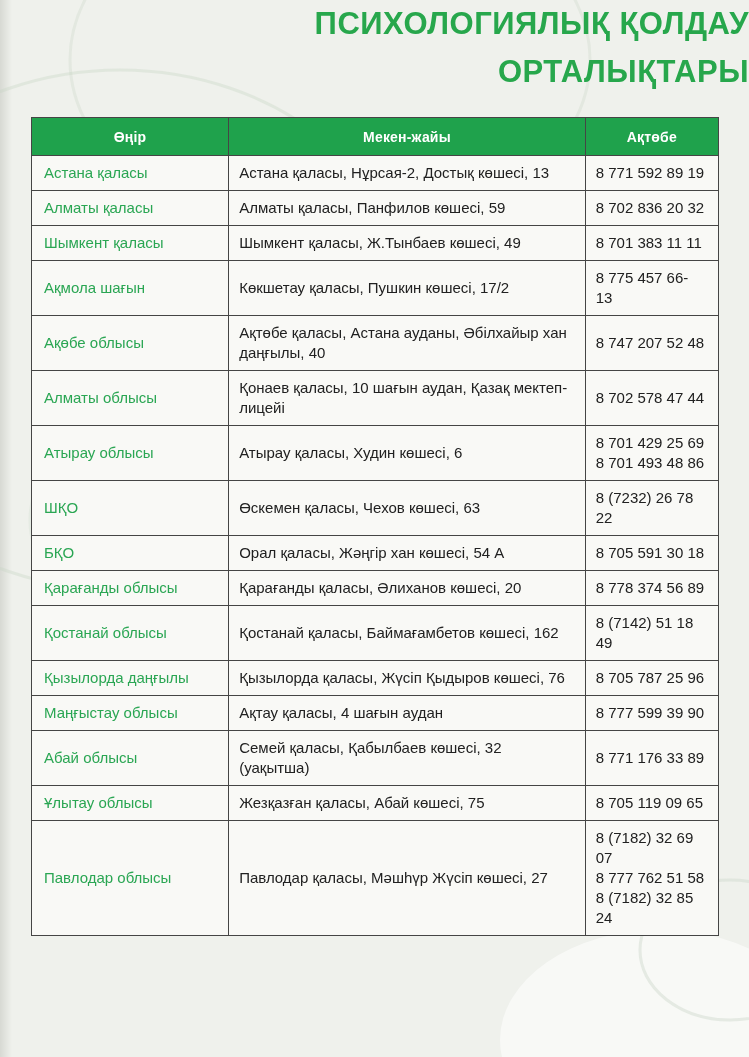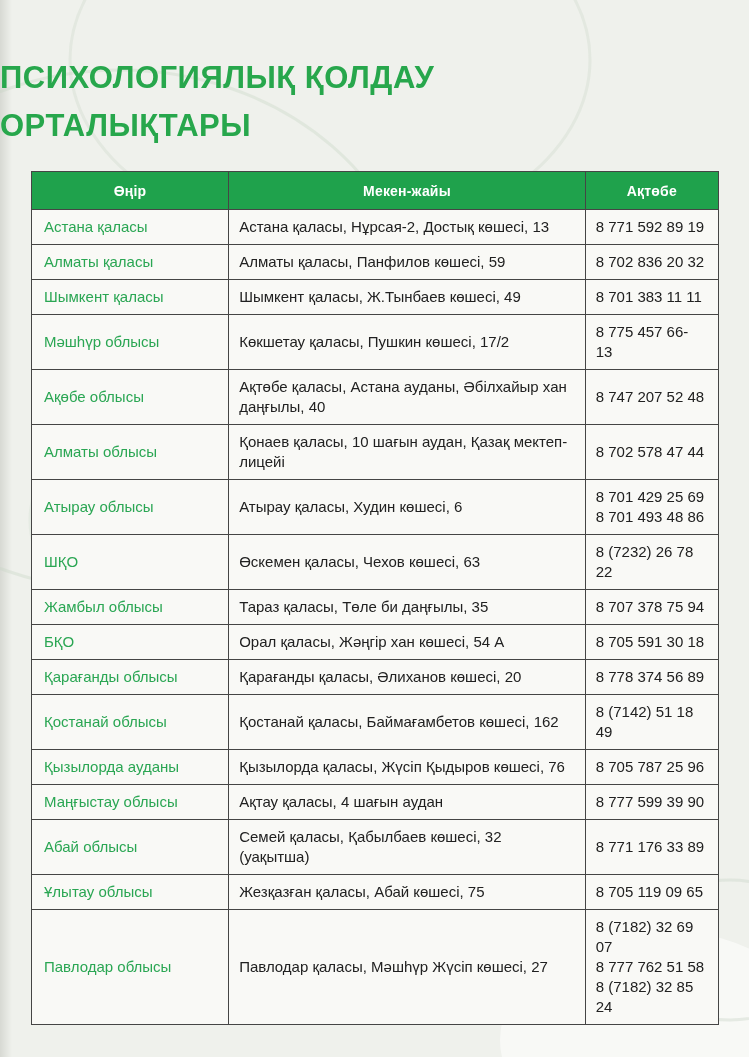--- a/index.html
+++ b/index.html
@@ -22,22 +22,21 @@
   
   .edge-strip{
     position:absolute;left:0;top:0;bottom:0;width:12px;
     background:linear-gradient(90deg,#d7d9d3 0%,rgba(215,217,211,0) 100%);
     z-index:0;
   }
   
   .watermark{position:absolute;inset:0;z-index:0;pointer-events:none;}
   .title-wrap{
     position:relative;z-index:2;
-    padding-top:54px;
-    text-align:left;
+    text-align:right;
   }
   .title{
     color:var(--brand-green);
     font-size:31px;
     font-weight:700;
     letter-spacing:.5px;
     line-height:1.55;
     white-space:pre-line;
   }
   .table-wrap{
@@ -124,21 +123,21 @@
     <td class="region"><span>Алматы қаласы</span></td>
     <td class="address"><span>Алматы қаласы, Панфилов көшесі, 59</span></td>
     <td class="phone"><span>8 702 836 20 32</span></td>
   </tr>
         <tr>
     <td class="region"><span>Шымкент қаласы</span></td>
     <td class="address"><span>Шымкент қаласы, Ж.Тынбаев көшесі, 49</span></td>
     <td class="phone"><span>8 701 383 11 11</span></td>
   </tr>
         <tr>
-    <td class="region"><span>Мәшһүр облысы</span></td>
+    <td class="region"><span>Ақмола шағын</span></td>
     <td class="address"><span>Көкшетау қаласы, Пушкин көшесі, 17/2</span></td>
     <td class="phone"><span>8 775 457 66- 13</span></td>
   </tr>
         <tr>
     <td class="region"><span>Ақөбе облысы</span></td>
     <td class="address"><span>Ақтөбе қаласы, Астана ауданы, Әбілхайыр хан даңғылы, 40</span></td>
     <td class="phone"><span>8 747 207 52 48</span></td>
   </tr>
         <tr>
     <td class="region"><span>Алматы облысы</span></td>
@@ -150,41 +149,36 @@
     <td class="address"><span>Атырау қаласы, Худин көшесі, 6</span></td>
     <td class="phone"><span>8 701 429 25 69
 8 701 493 48 86</span></td>
   </tr>
         <tr>
     <td class="region"><span>ШҚО</span></td>
     <td class="address"><span>Өскемен қаласы, Чехов көшесі, 63</span></td>
     <td class="phone"><span>8 (7232) 26 78 22</span></td>
   </tr>
         <tr>
-    <td class="region"><span>Жамбыл облысы</span></td>
-    <td class="address"><span>Тараз қаласы, Төле би даңғылы, 35</span></td>
-    <td class="phone"><span>8 707 378 75 94</span></td>
-  </tr>
-        <tr>
     <td class="region"><span>БҚО</span></td>
     <td class="address"><span>Орал қаласы, Жәңгір хан көшесі, 54 А</span></td>
     <td class="phone"><span>8 705 591 30 18</span></td>
   </tr>
         <tr>
     <td class="region"><span>Қарағанды облысы</span></td>
     <td class="address"><span>Қарағанды қаласы, Әлиханов көшесі, 20</span></td>
     <td class="phone"><span>8 778 374 56 89</span></td>
   </tr>
         <tr>
     <td class="region"><span>Қостанай облысы</span></td>
     <td class="address"><span>Қостанай қаласы, Баймағамбетов көшесі, 162</span></td>
     <td class="phone"><span>8 (7142) 51 18 49</span></td>
   </tr>
         <tr>
-    <td class="region"><span>Қызылорда ауданы</span></td>
+    <td class="region"><span>Қызылорда даңғылы</span></td>
     <td class="address"><span>Қызылорда қаласы, Жүсіп Қыдыров көшесі, 76</span></td>
     <td class="phone"><span>8 705 787 25 96</span></td>
   </tr>
         <tr>
     <td class="region"><span>Маңғыстау облысы</span></td>
     <td class="address"><span>Ақтау қаласы, 4 шағын аудан</span></td>
     <td class="phone"><span>8 777 599 39 90</span></td>
   </tr>
         <tr>
     <td class="region"><span>Абай облысы</span></td>

